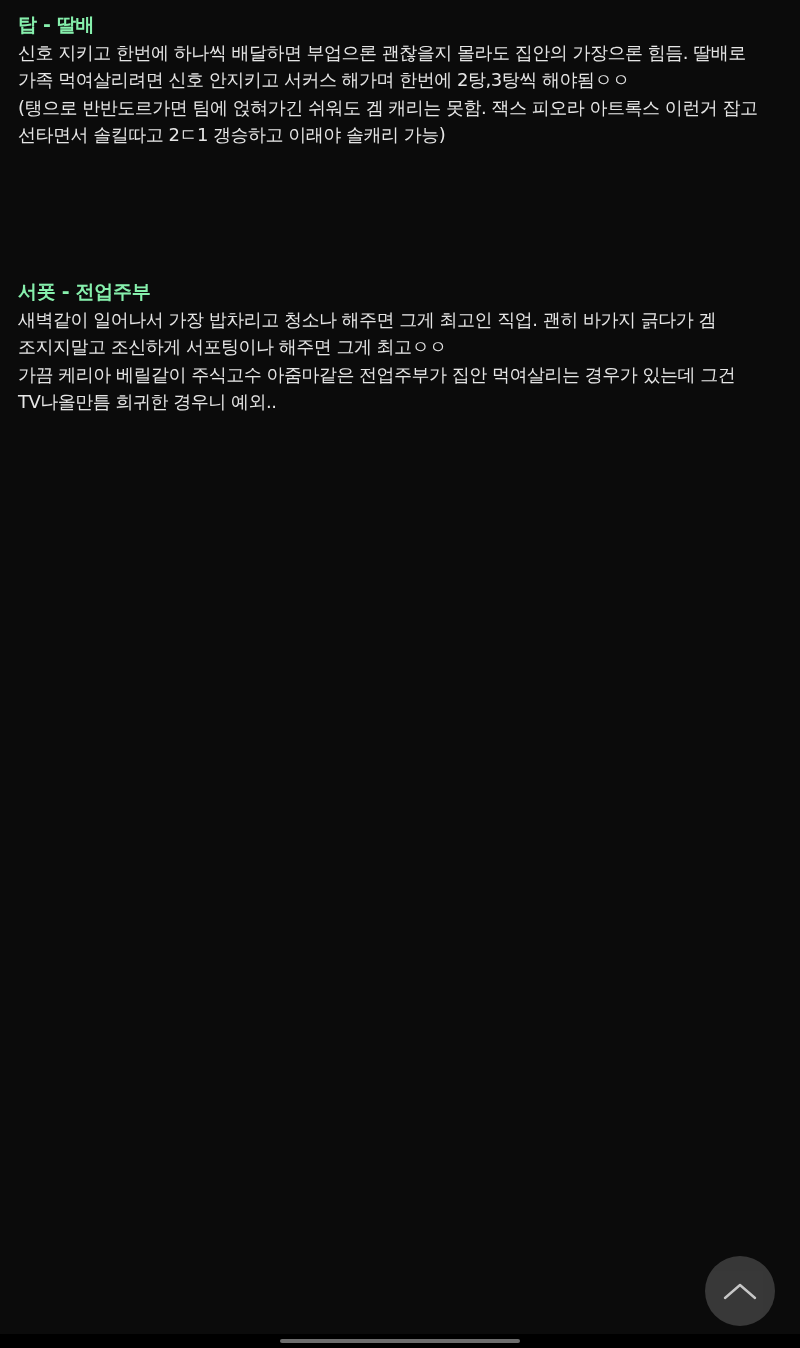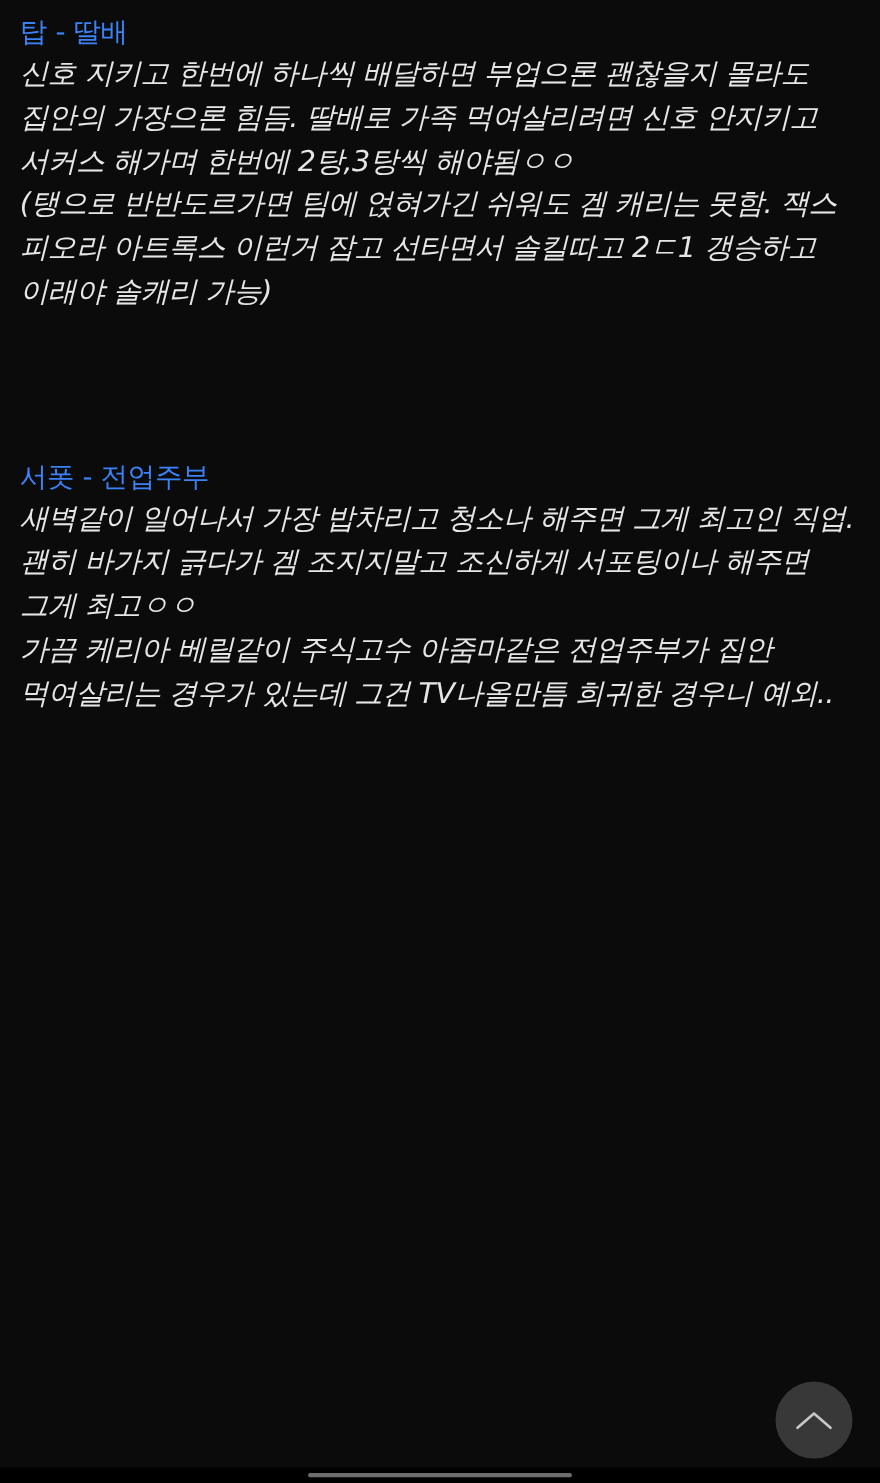--- a/index.html
+++ b/index.html
@@ -22,38 +22,37 @@
     min-height: 1348px;
     background: #0b0b0b;
     box-sizing: border-box;
     padding: 10px 18px 70px 18px;
     position: relative;
   }
   .section {
     margin: 0 0 8px 0;
   }
   .heading {
-    font-size: 25px;
+    font-size: 19px;
     line-height: 1.52;
-    color: #3b82f6;
-    font-weight: 400;
+    color: #86efac;
+    font-weight: 700;
     letter-spacing: -0.3px;
     margin: 0;
     white-space: pre-wrap;
   }
   .body-text {
-    font-size: 26px;
+    font-size: 18px;
     line-height: 1.53;
     color: #e6e6e6;
     font-weight: 400;
     letter-spacing: -0.5px;
     margin: 0;
     white-space: pre-wrap;
     word-break: keep-all;
-    font-style: italic;
   }
   .spacer {
     height: 30px;
   }
   
   .scroll-top {
     position: absolute;
     right: 25px;
     bottom: 22px;
     width: 70px;

